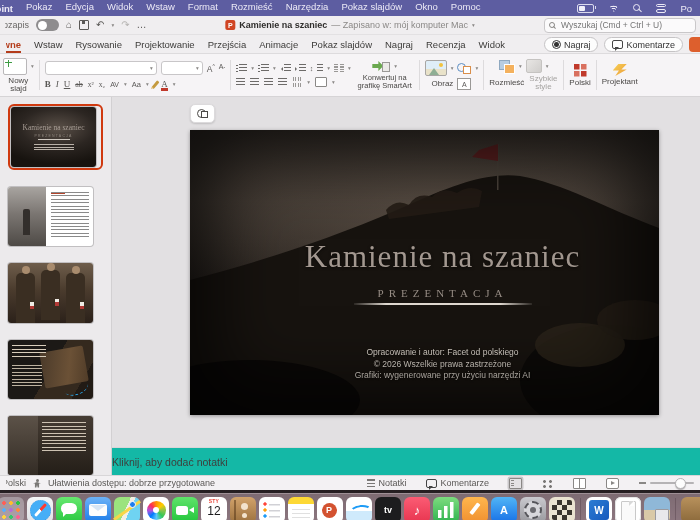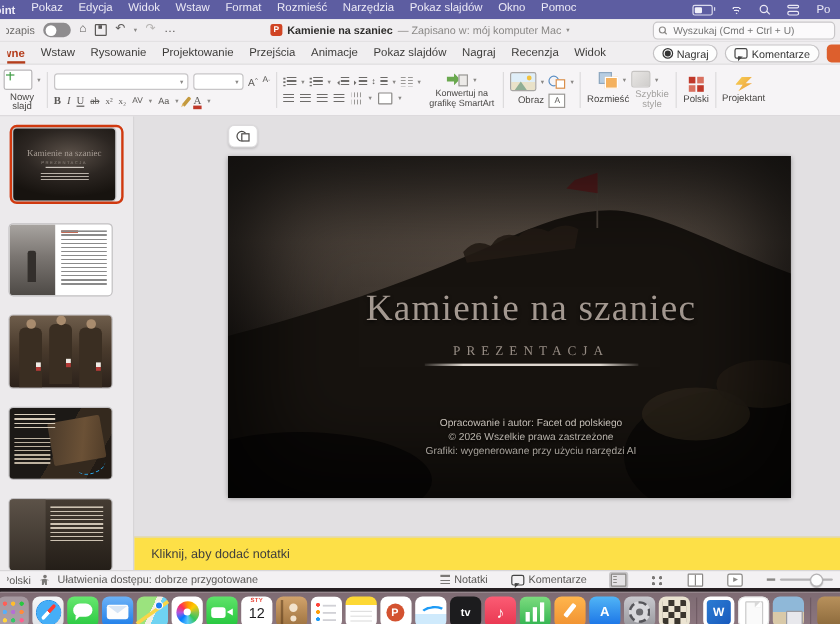--- a/index.html
+++ b/index.html
@@ -158,22 +158,22 @@
   .slide::after{content:'';position:absolute;inset:0;box-shadow:inset 0 0 70px 25px rgba(0,0,0,.68);pointer-events:none}
   .slide svg{position:absolute;inset:0}
   .slide-text{position:absolute;left:36px;right:0;top:0;bottom:0;text-align:center}
   .slide-title{margin-top:110px;font-family:"Liberation Serif",serif;font-size:31px;color:#a39890;letter-spacing:1px;
                text-shadow:0 1px 3px rgba(0,0,0,.6);line-height:34px}
   .slide-sub{margin-top:13px;font-family:"Liberation Serif",serif;font-size:11px;letter-spacing:5px;color:#968c84;line-height:12px}
   .slide-underline{width:178px;height:2px;margin:4px auto 0;
     background:linear-gradient(90deg,rgba(230,224,216,.1),#ded7cf 18%,#ded7cf 82%,rgba(230,224,216,.1))}
   .slide-credits{margin-top:42px;font-size:8.5px;line-height:11.5px;color:#d9d2c9;text-shadow:0 1px 2px rgba(0,0,0,.7)}
 
-  .notes{margin-top:auto;height:27px;background:#fde047;border-top:1px solid #d8d6d8;display:flex;align-items:center;
-         padding-left:14px;font-size:10.5px;color:#3f3e3c}
+  .notes{margin-top:auto;height:27px;background:#14b8a6;border-top:1px solid #d8d6d8;display:flex;align-items:center;
+         font-size:10.5px;color:#3f3e3c}
 
   
   .statusbar{height:14px;background:#f3f1f3;border-top:1px solid #d8d6d8;display:flex;align-items:center;
              font-size:9px;color:#5a5856;padding:0 6px;gap:7px}
   .lang{width:20px;overflow:hidden;direction:rtl;white-space:nowrap}
   .access-ic{position:relative;width:8px;height:9px;flex:0 0 auto}
   .access-ic::before{content:'';position:absolute;top:0;left:2.5px;width:3px;height:3px;border-radius:50%;background:#7a7876}
   .access-ic::after{content:'';position:absolute;top:3.5px;left:0;width:8px;height:5.5px;background:#7a7876;
     clip-path:polygon(50% 0,100% 28%,76% 28%,76% 100%,58% 100%,50% 55%,42% 100%,24% 100%,24% 28%,0 28%)}
   .sb-right{margin-left:auto;display:flex;align-items:center;gap:20px}

